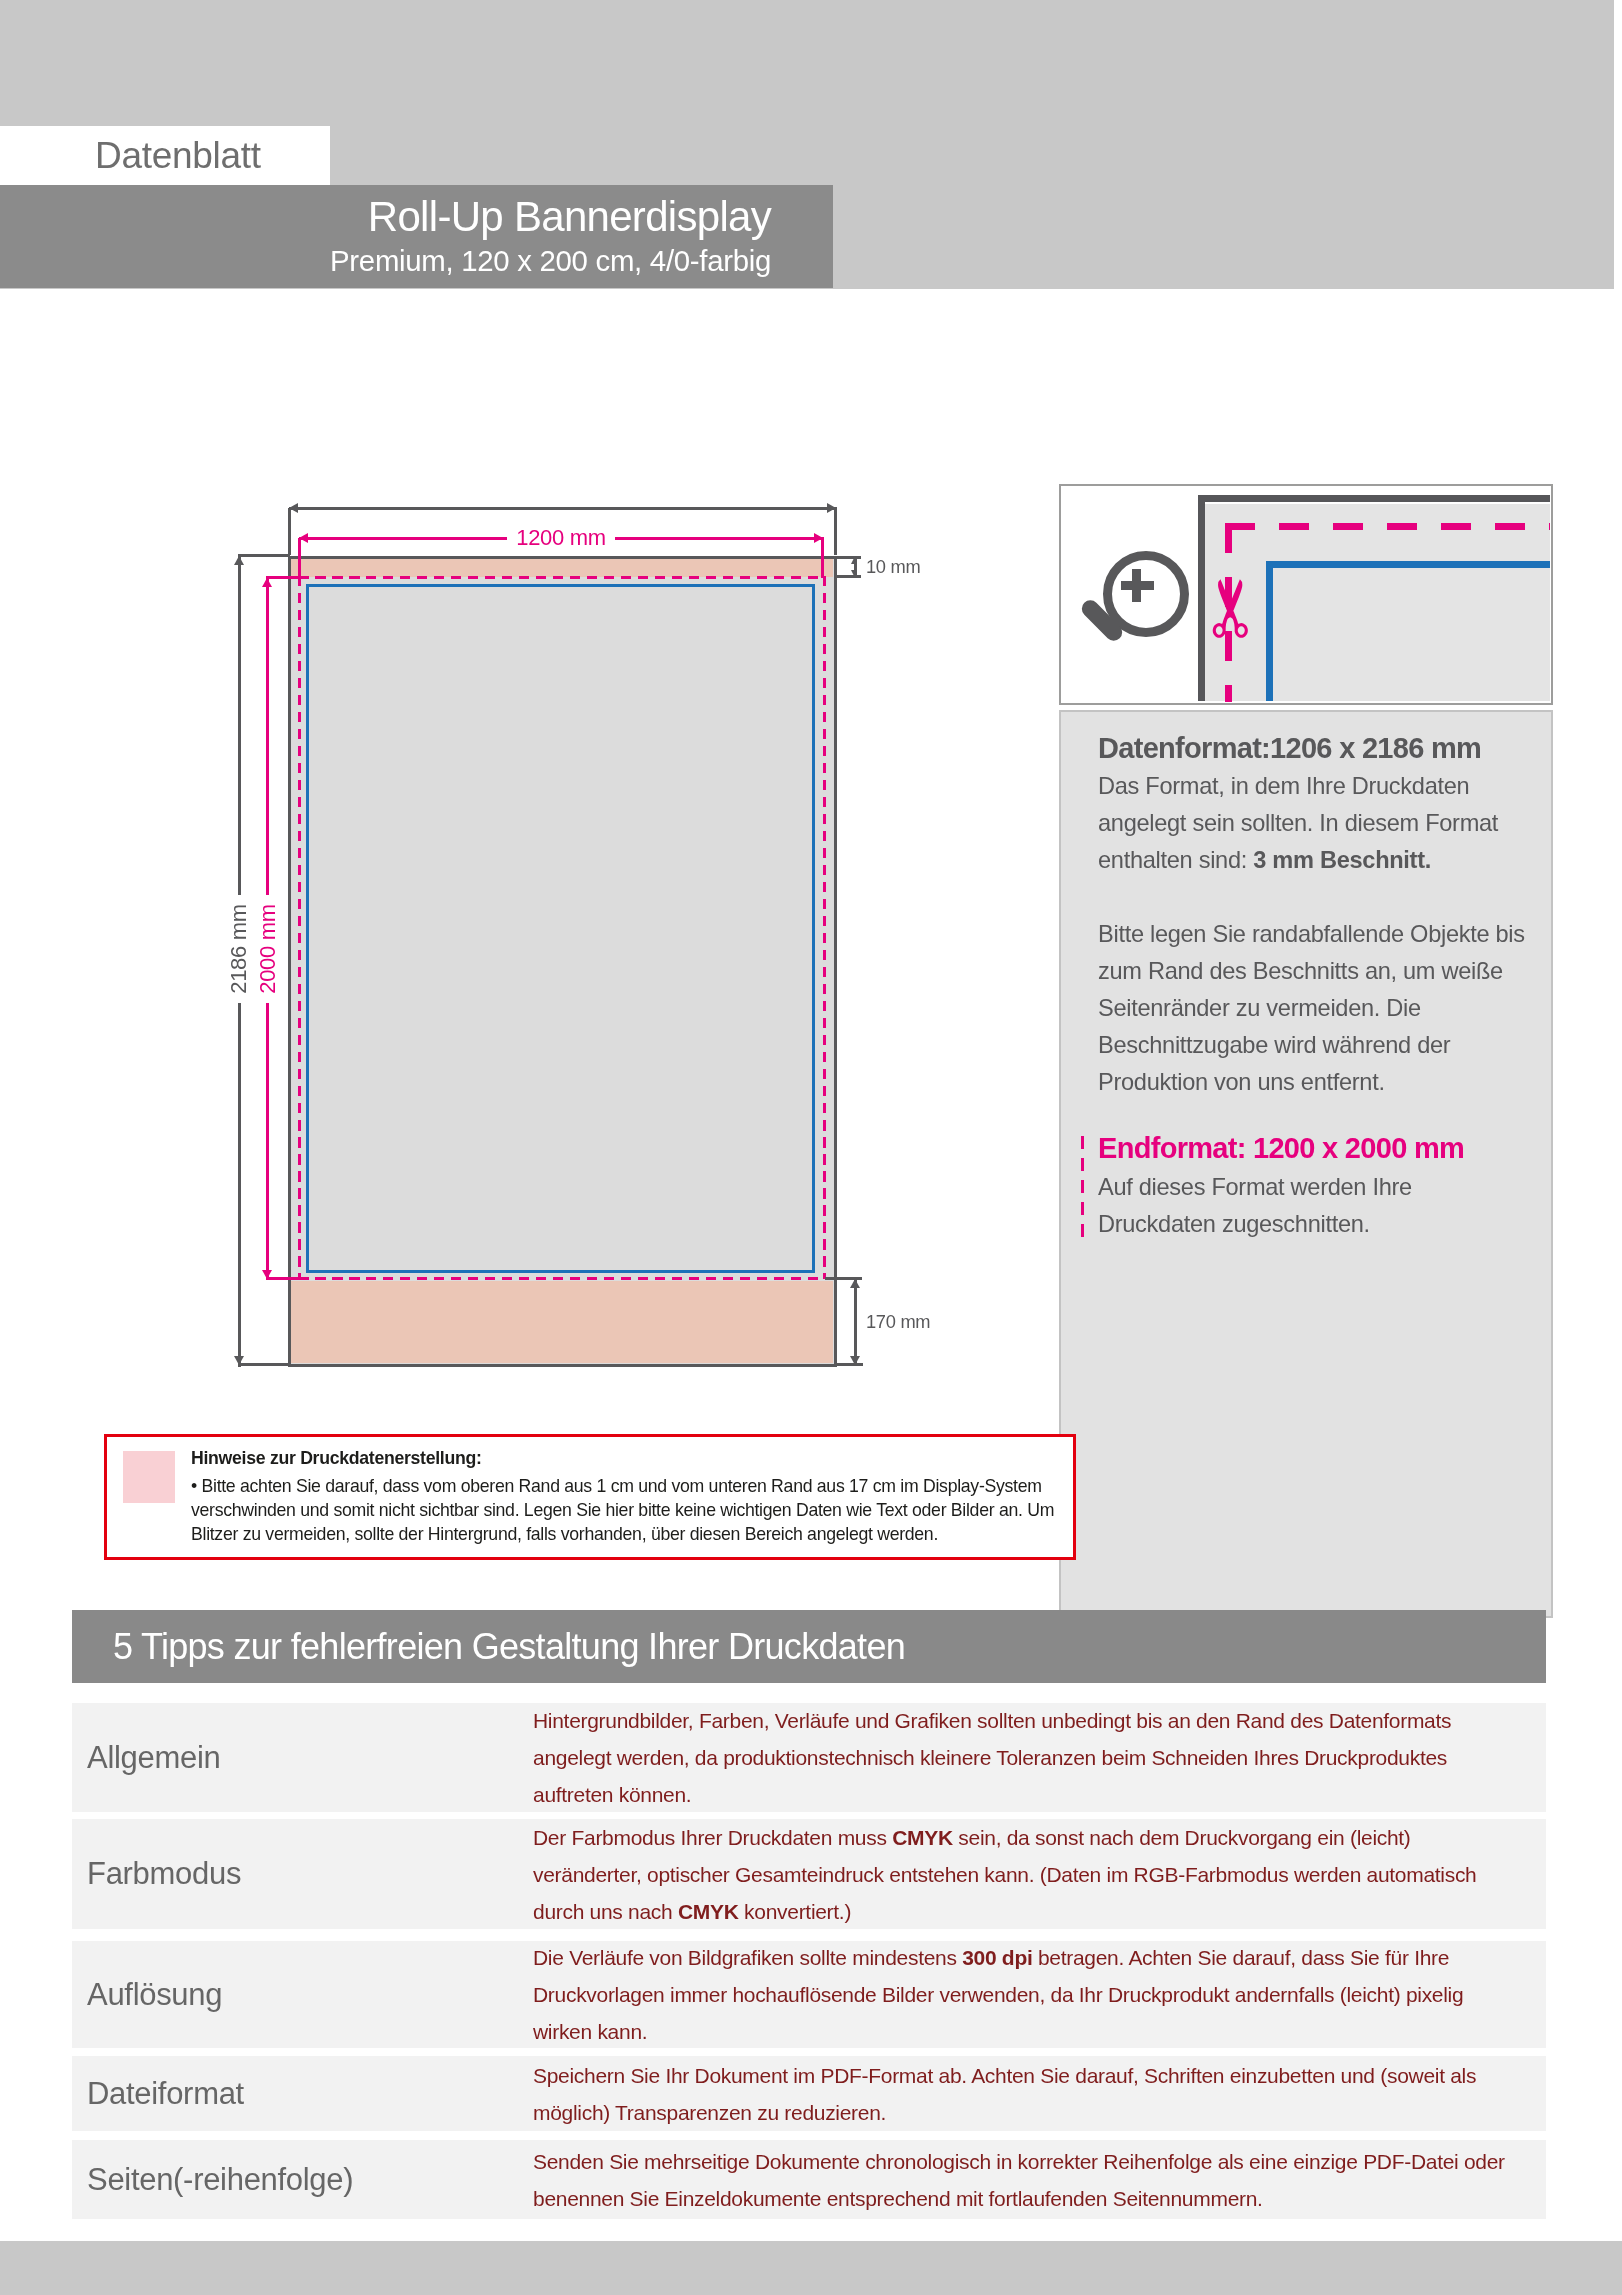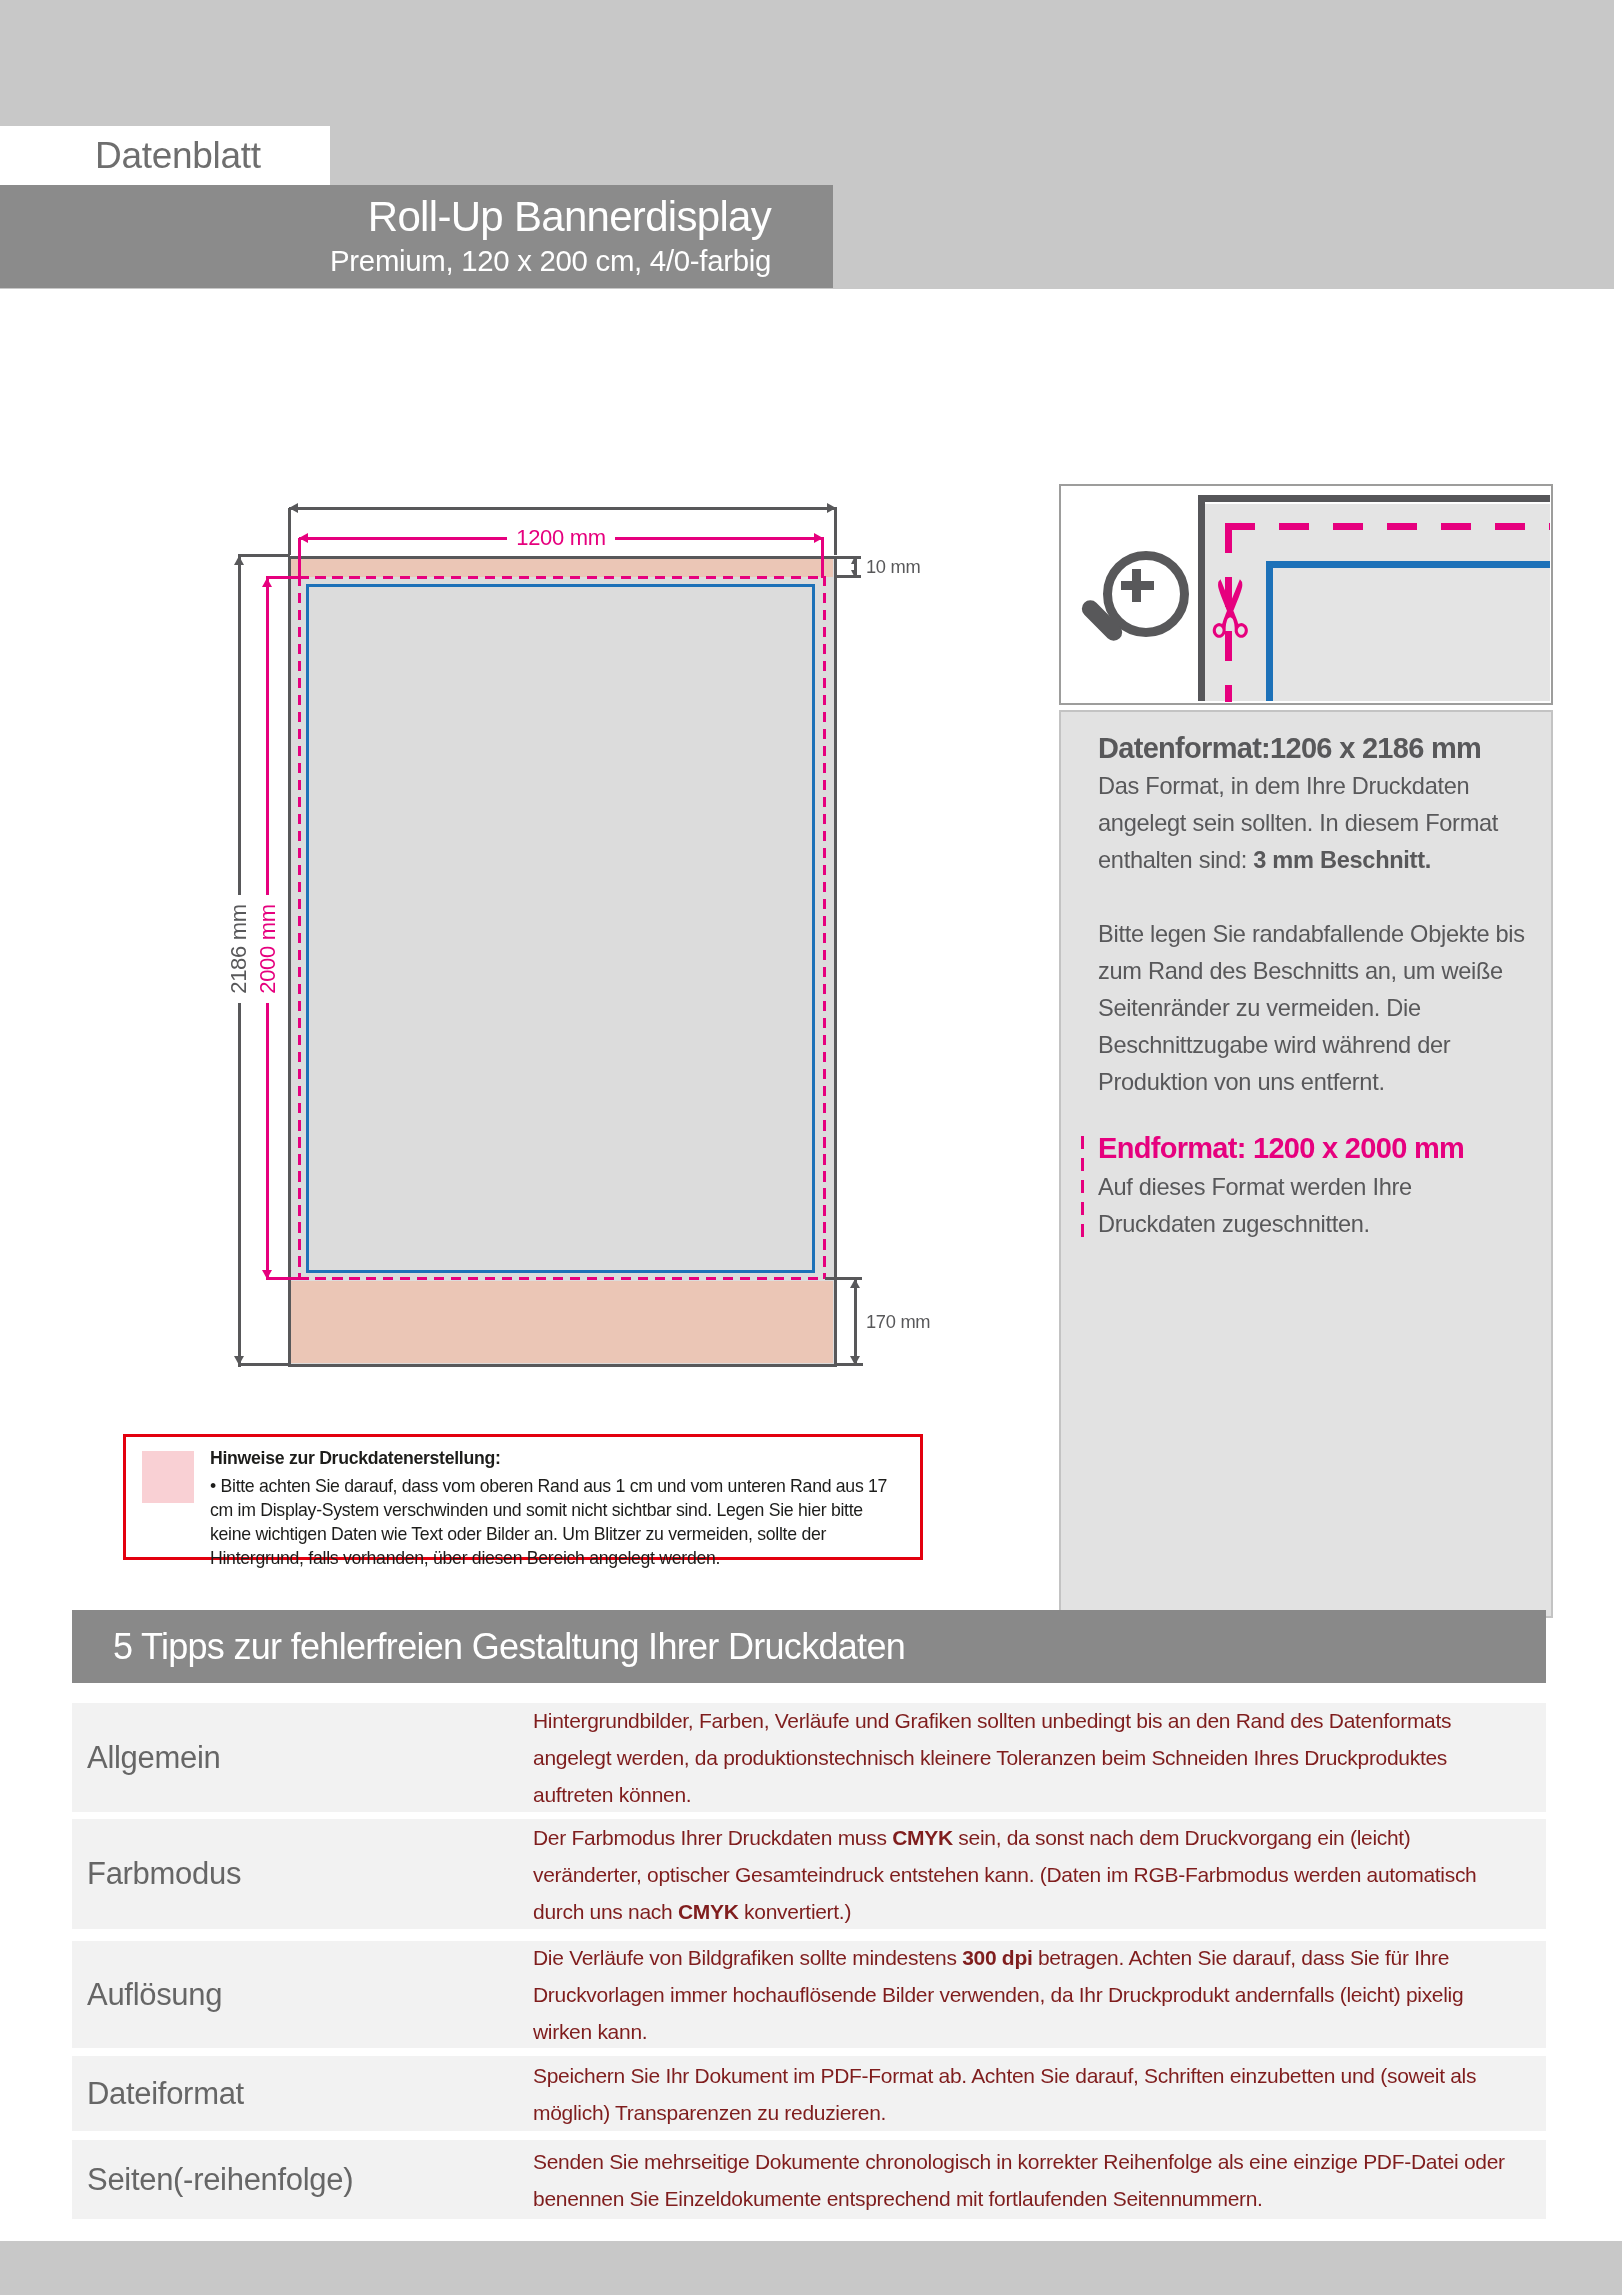--- a/index.html
+++ b/index.html
@@ -139,21 +139,21 @@
     <p class="panel-p"><span>Das Format, in dem Ihre Druckdaten angelegt sein sollten. In diesem Format enthalten sind: </span><b>3 mm Beschnitt.</b></p>
     <p class="panel-p" style="margin-top:37px;">Bitte legen Sie randabfallende Objekte bis zum Rand des Beschnitts an, um weiße Seitenränder zu vermeiden. Die Beschnittzugabe wird während der Produktion von uns entfernt.</p>
   </div>
   <div class="accent-block" style="margin-top:31px;">
     <div class="accent-bar bar-dash"></div>
     <p class="panel-h" style="color:#e6007e;">Endformat: 1200 x 2000 mm</p>
     <p class="panel-p">Auf dieses Format werden Ihre Druckdaten zugeschnitten.</p>
   </div>
 </div>
 
-<div class="abs" style="left:123px;top:1434px;width:800px;height:126px;background:#ffffff;border:3.9px solid #e3000f;box-sizing:border-box;">
+<div class="abs" style="left:104px;top:1434px;width:972px;height:126px;background:#ffffff;border:3.9px solid #e3000f;box-sizing:border-box;">
   <div class="abs" style="left:16.4px;top:14.4px;width:52px;height:52px;background:#f9d0d4;"></div>
   <div class="abs" style="left:84px;top:10.5px;right:17px;color:#1d1d1b;">
     <p style="margin:0;font-size:17.7px;font-weight:bold;">Hinweise zur Druckdatenerstellung:</p>
     <p style="margin:5.9px 0 0 0;font-size:17.7px;line-height:24px;">• Bitte achten Sie darauf, dass vom oberen Rand aus 1 cm und vom unteren Rand aus 17 cm im Display-System verschwinden und somit nicht sichtbar sind. Legen Sie hier bitte keine wichtigen Daten wie Text oder Bilder an. Um Blitzer zu vermeiden, sollte der Hintergrund, falls vorhanden, über diesen Bereich angelegt werden.</p>
   </div>
 </div>
 
 <div class="abs" style="left:72px;top:1610px;width:1474px;height:73px;background:#898989;display:flex;align-items:center;">
   <span style="color:#ffffff;font-size:36px;letter-spacing:-0.7px;padding-left:41px;">5 Tipps zur fehlerfreien Gestaltung Ihrer Druckdaten</span>
 </div>

